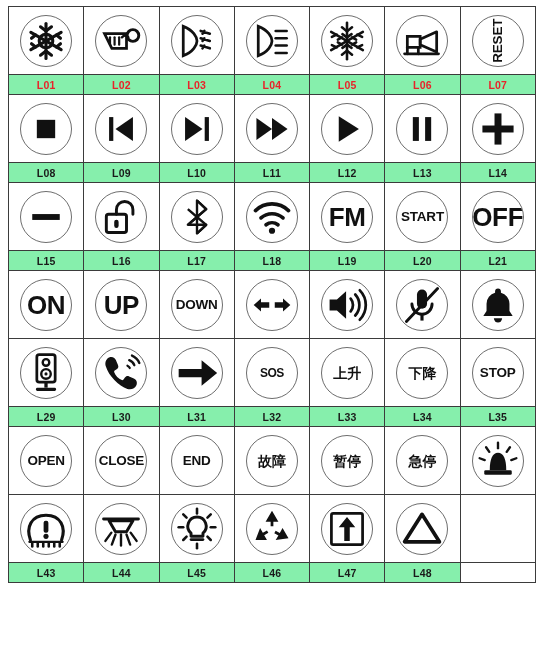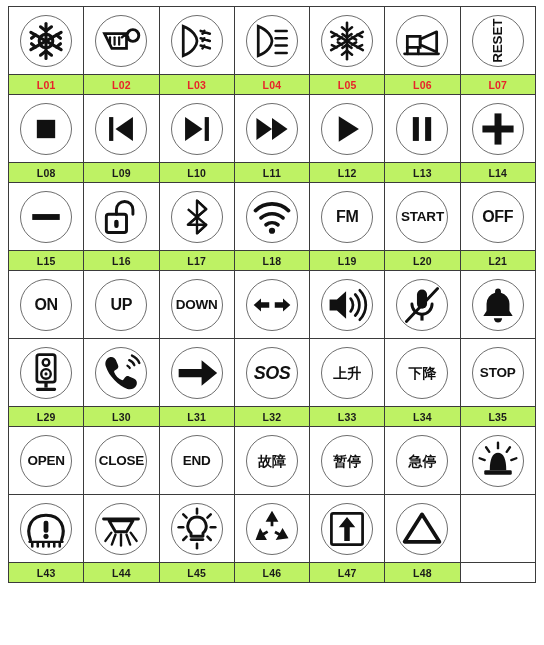--- a/index.html
+++ b/index.html
@@ -32,21 +32,21 @@
   }
   td.icon-cell {
     width: 74.28px;
     height: 67px;
     text-align: center;
     vertical-align: middle;
     background: #ffffff;
   }
   td.label-cell {
     height: 19px;
-    background: #bef264;
+    background: #86efac;
     text-align: center;
     vertical-align: middle;
     font-size: 10.5px;
     font-weight: bold;
     letter-spacing: 0.2px;
     color: #1a1a1a;
   }
   td.label-cell.red {
     color: #e8232a;
   }
@@ -67,24 +67,24 @@
   .badge svg {
     display: block;
   }
   .badge .txt {
     font-family: "Liberation Sans", sans-serif;
     font-weight: bold;
     color: #111111;
     line-height: 1;
     white-space: nowrap;
   }
-  .t-xl { font-size: 16px; letter-spacing: -0.3px; }
+  .t-xl { font-size: 26px; letter-spacing: -0.3px; }
   .t-md { font-size: 13.5px; letter-spacing: -0.2px; }
   .t-cjk { font-size: 14px; font-weight: bold; letter-spacing: 0px; }
-  .t-sos { font-size: 18px; font-weight: bold; font-style: italic; letter-spacing: -0.5px; text-align: right; }
+  .t-sos { font-size: 12px; font-weight: bold; letter-spacing: -0.5px; text-align: right; }
   .rot { transform: rotate(-90deg); }
 </style>
 </head>
 <body>
 
 <svg style="position:absolute;width:0;height:0;overflow:hidden" aria-hidden="true">
   <defs>
     <symbol id="sym-snowflake-ac-icon" viewBox="0 0 48 48">
       <g fill="none" stroke="#111" stroke-width="3.4" stroke-linecap="round">
         <line x1="24" y1="5" x2="24" y2="43"></line>

